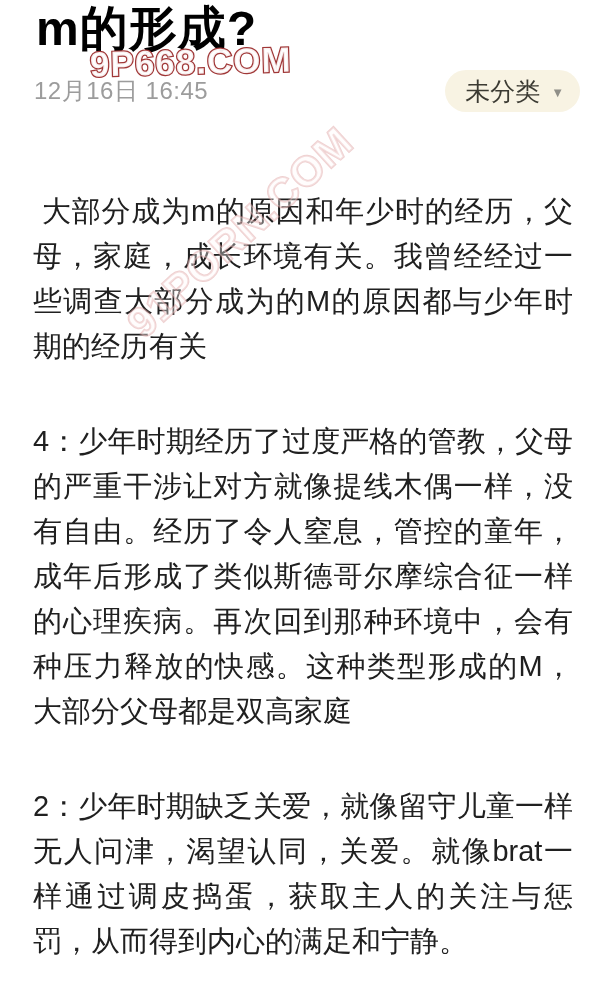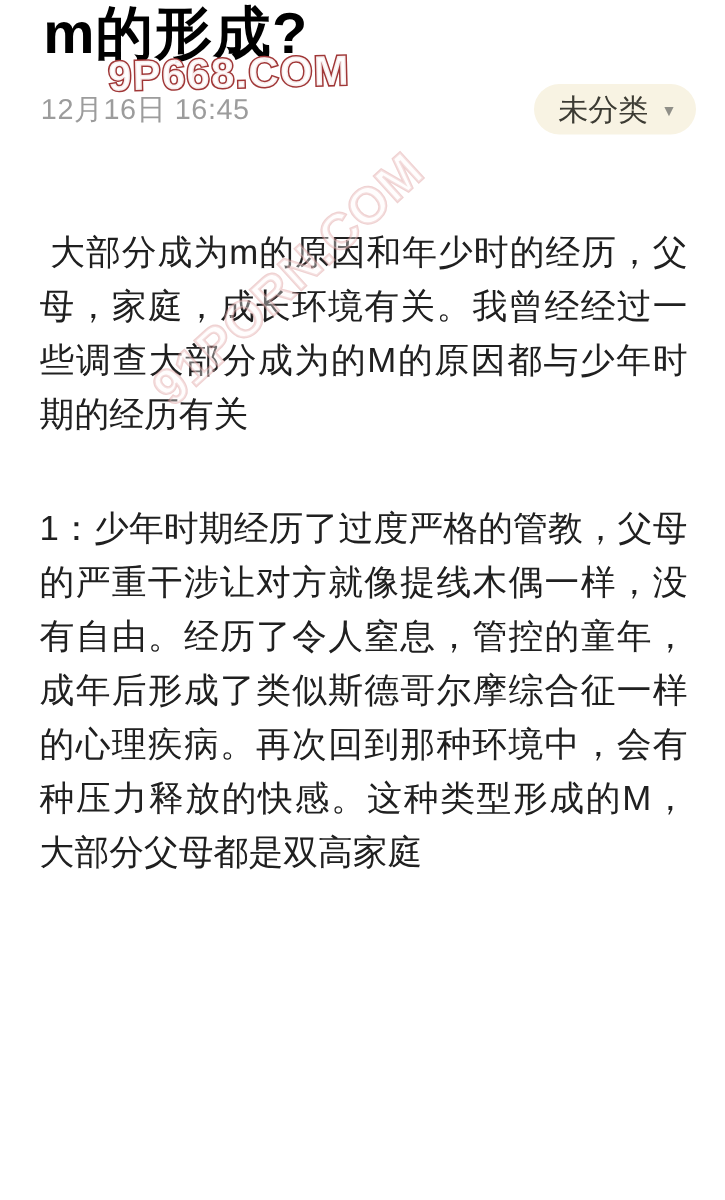--- a/index.html
+++ b/index.html
@@ -109,20 +109,21 @@
   <div class="meta-row">
     <span class="note-date">12月16日 16:45</span>
     <button class="category-pill">
       <span>未分类</span>
       <span class="chevron">▼</span>
     </button>
   </div>
 
   <div class="note-body">
     <p> 大部分成为m的原因和年少时的经历，父母，家庭，成长环境有关。我曾经经过一些调查大部分成为的M的原因都与少年时期的经历有关</p>
-    <p>1：少年时期经历了过度严格的管教，父母的严重干涉让对方就像提线木偶一样，没有自由。经历了令人窒息，管控的童年，成年后形成了类似斯德哥尔摩综合征一样的心理疾病。再次回到那种环境中，会有种压力释放的快感。这种类型形成的M，大部分父母都是双高家庭</p>
+    <p>4：少年时期经历了过度严格的管教，父母的严重干涉让对方就像提线木偶一样，没有自由。经历了令人窒息，管控的童年，成年后形成了类似斯德哥尔摩综合征一样的心理疾病。再次回到那种环境中，会有种压力释放的快感。这种类型形成的M，大部分父母都是双高家庭</p>
+    <p>2：少年时期缺乏关爱，就像留守儿童一样无人问津，渴望认同，关爱。就像brat一样通过调皮捣蛋，获取主人的关注与惩罚，从而得到内心的满足和宁静。</p>
   </div>
 
   <div class="wm-horizontal">9P668.COM</div>
 
   <div class="wm-diagonal">91PORN.COM</div>
 
 </div>
 
 </body></html>

